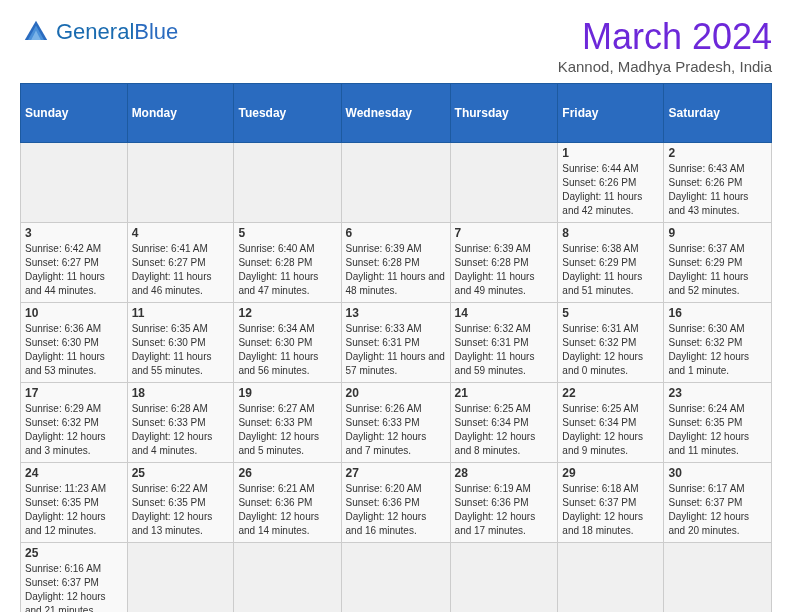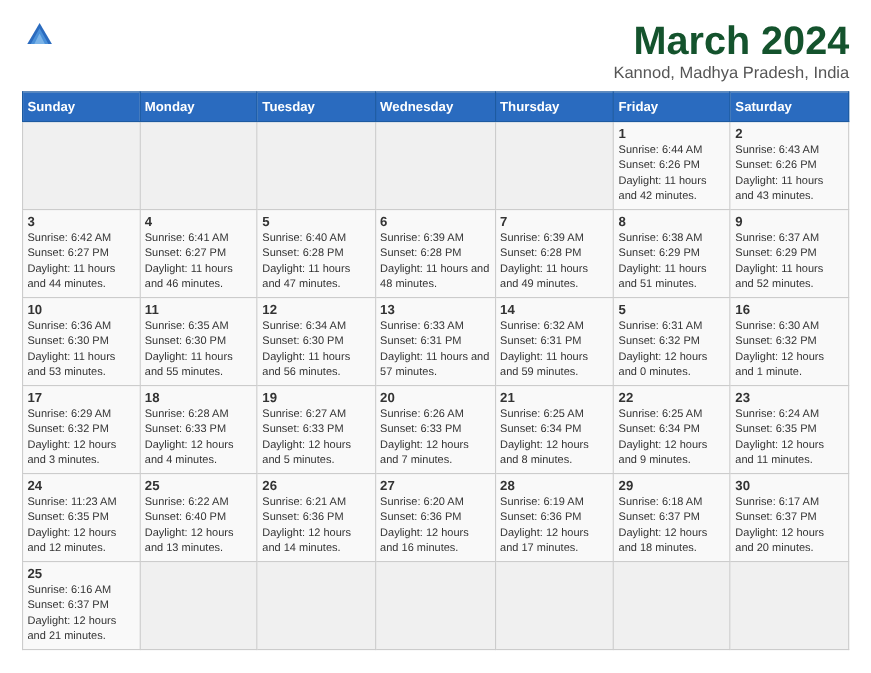--- a/index.html
+++ b/index.html
@@ -29,39 +29,39 @@
     .logo-text span { color: #1a6bb0; }
     .logo-icon {
       width: 32px;
       height: 32px;
     }
     .title-area {
       text-align: right;
     }
     .month-title {
       font-size: 36px;
-      font-weight: bold;
-      color: #14532d;
+      font-weight: normal;
+      color: #6d28d9;
     }
     .subtitle {
       font-size: 15px;
       color: #555;
       margin-left: 22px;
     }
     .calendar {
       width: 100%;
       border-collapse: collapse;
       border: 1px solid #ccc;
     }
     .calendar th {
       background: #2a6bbf;
       color: #fff;
       font-size: 12px;
       font-weight: bold;
-      padding: 6px 4px;
+      padding: 22px 4px;
       text-align: left;
       border: 1px solid #1d5aa0;
     }
     .calendar td {
       border: 1px solid #ccc;
       vertical-align: top;
       padding: 3px 4px;
       width: 113px;
       min-height: 80px;
       height: 80px;
@@ -90,20 +90,23 @@
 </head>
 <body>
 
 <div class="header-area">
   <div class="logo">
     <svg class="logo-icon" viewBox="0 0 40 40">
       <polygon points="20,6 34,30 6,30" fill="#2a6bbf"></polygon>
       <polygon points="20,12 30,30 10,30" fill="#4a90d9"></polygon>
       <polygon points="20,18 26,30 14,30" fill="#7ab3e8"></polygon>
     </svg>
+    <div class="logo-text">
+      <span>General</span><span style="color:#2a6bbf">Blue</span>
+    </div>
   </div>
   <div class="title-area">
     <div class="month-title">March 2024</div>
     <div class="subtitle">Kannod, Madhya Pradesh, India</div>
   </div>
 </div>
 
 <table class="calendar">
   <thead>
     <tr>
@@ -295,21 +298,21 @@
         <td>
           <span class="day-number">24</span>
           <div class="day-info">Sunrise: 11:23 AM
 Sunset: 6:35 PM
 Daylight: 12 hours
 and 12 minutes.</div>
         </td>
         <td>
           <span class="day-number">25</span>
           <div class="day-info">Sunrise: 6:22 AM
-Sunset: 6:40 PM
+Sunset: 6:35 PM
 Daylight: 12 hours
 and 13 minutes.</div>
         </td>
         <td>
           <span class="day-number">26</span>
           <div class="day-info">Sunrise: 6:21 AM
 Sunset: 6:36 PM
 Daylight: 12 hours
 and 14 minutes.</div>
         </td>

